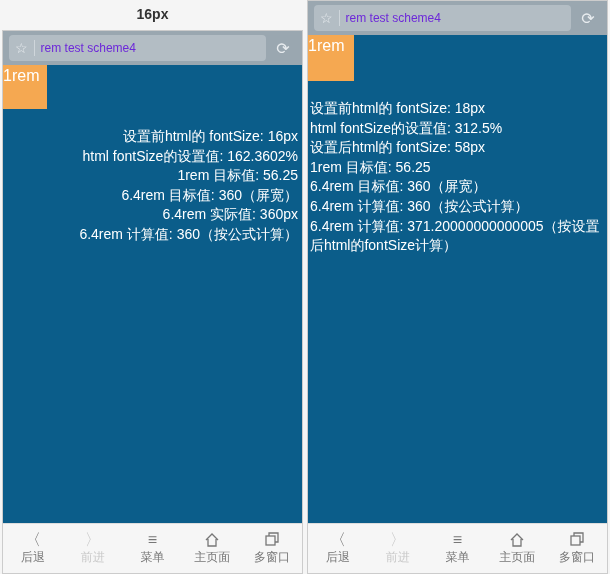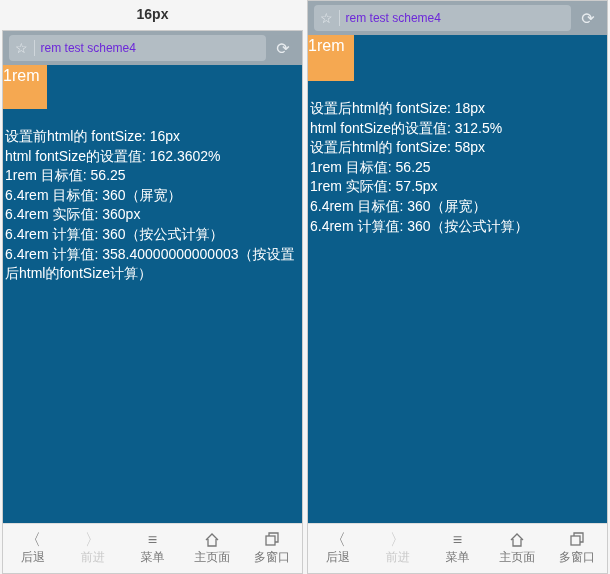--- a/index.html
+++ b/index.html
@@ -96,21 +96,21 @@
     padding: 0 2px 0 0;
   }
   .rem-box.a { width: 44px; height: 44px; }
   .rem-box.b { width: 46px; height: 46px; }
   .lines {
     position: absolute;
     left: 2px;
     right: 4px;
     word-break: break-all;
   }
-  .lines.a { top: 62px; }
+  .lines.a { top: 62px; text-align: right; }
   .lines.b { top: 64px; }
   .line { white-space: normal; }
   .bottom-nav {
     height: 50px;
     background: #f6f6f6;
     border-top: 1px solid #ddd;
     display: flex;
   }
   .nav-item {
     flex: 1;
@@ -148,21 +148,20 @@
         <div class="rem-box a">
           <span>1rem</span>
         </div>
         <div class="lines a">
           <div class="line">设置前html的 fontSize: 16px</div>
           <div class="line">html fontSize的设置值: 162.3602%</div>
           <div class="line">1rem 目标值: 56.25</div>
           <div class="line">6.4rem 目标值: 360（屏宽）</div>
           <div class="line">6.4rem 实际值: 360px</div>
           <div class="line">6.4rem 计算值: 360（按公式计算）</div>
-          <div class="line">6.4rem 计算值: 358.40000000000003（按设置后html的fontSize计算）</div>
         </div>
       </div>
       <div class="bottom-nav">
         <div class="nav-item">
           <span class="nav-icon">〈</span>
           <span class="nav-label">后退</span>
         </div>
         <div class="nav-item disabled">
           <span class="nav-icon">〉</span>
           <span class="nav-label">前进</span>
@@ -202,27 +201,27 @@
         </div>
         <div class="refresh">
           <span>⟳</span>
         </div>
       </div>
       <div class="viewport">
         <div class="rem-box b">
           <span>1rem</span>
         </div>
         <div class="lines b">
-          <div class="line">设置后html的 fontSize: 18px</div>
+          <div class="line">设置前html的 fontSize: 18px</div>
           <div class="line">html fontSize的设置值: 312.5%</div>
           <div class="line">设置后html的 fontSize: 58px</div>
           <div class="line">1rem 目标值: 56.25</div>
-          <div class="line">1rem 实际值: 57.5px</div>
           <div class="line">6.4rem 目标值: 360（屏宽）</div>
           <div class="line">6.4rem 计算值: 360（按公式计算）</div>
+          <div class="line">6.4rem 计算值: 371.20000000000005（按设置后html的fontSize计算）</div>
         </div>
       </div>
       <div class="bottom-nav">
         <div class="nav-item">
           <span class="nav-icon">〈</span>
           <span class="nav-label">后退</span>
         </div>
         <div class="nav-item disabled">
           <span class="nav-icon">〉</span>
           <span class="nav-label">前进</span>

